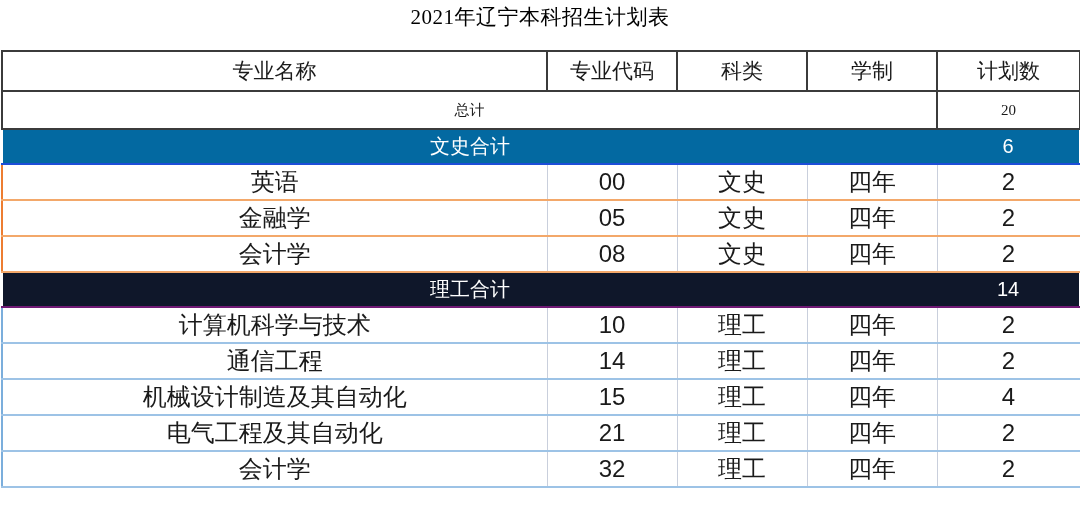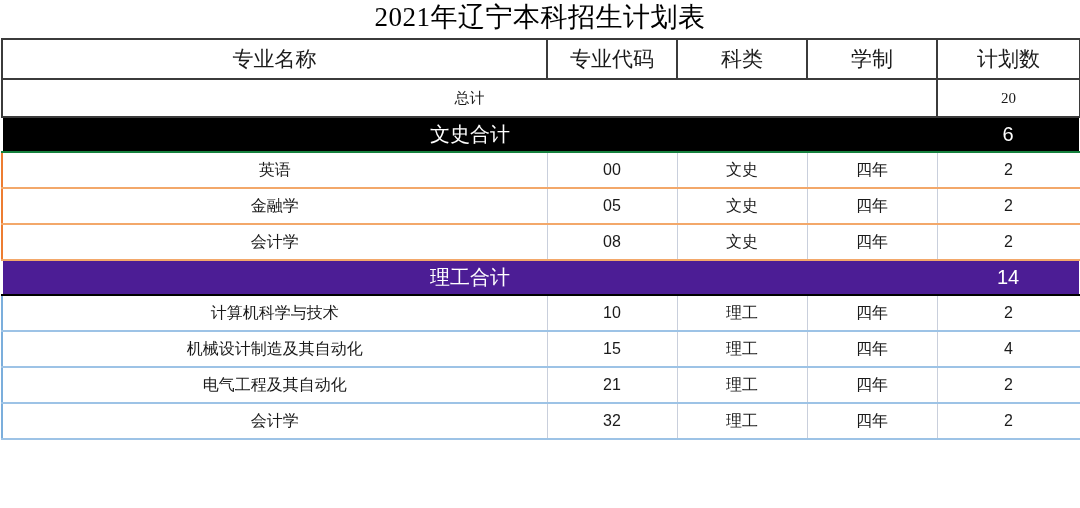--- a/index.html
+++ b/index.html
@@ -15,23 +15,23 @@
   }
   .page {
     width: 1080px;
     height: 508px;
     position: relative;
     box-sizing: border-box;
   }
   .title {
     text-align: center;
     font-family: "Liberation Serif", "DejaVu Serif", serif;
-    font-size: 27px;
+    font-size: 21px;
     line-height: 34px;
-    height: 38px;
+    height: 50px;
     color: #000000;
     letter-spacing: 0.5px;
     white-space: nowrap;
   }
   table.plan {
     border-collapse: collapse;
     table-layout: fixed;
     width: 1078px;
     margin-left: 1px;
   }
@@ -68,29 +68,29 @@
     border: 2px solid #3b3b3b;
   }
 
   
   tr.group td {
     height: 33px;
     font-size: 20px;
     color: #ffffff;
     font-family: "Liberation Sans", "DejaVu Sans", sans-serif;
   }
-  tr.group.wenshi td { background: #000000; border-top: 2px solid #ED7D31; border-bottom: 2px solid #15803d; }
-  tr.group.ligong td { background: #4c1d95; border-top: 2px solid #5B9BD5; border-bottom: 2px solid #000000; }
+  tr.group.wenshi td { background: #0369a1; border-top: 2px solid #ED7D31; border-bottom: 2px solid #1d4ed8; }
+  tr.group.ligong td { background: #0f172a; border-top: 2px solid #5B9BD5; border-bottom: 2px solid #701a75; }
   tr.group td.first { border-left: 2px solid transparent; }
   tr.group td.last  { border-right: 2px solid transparent; }
 
   
   tr.data td {
     height: 34px;
-    font-size: 16px;
+    font-size: 24px;
     font-family: "Liberation Sans", "DejaVu Sans", sans-serif;
     border-left: 1px solid #C9CFDC;
     border-right: 1px solid #C9CFDC;
   }
   tr.data.w td { border-top: 2px solid #F3A86A; border-bottom: 2px solid #F3A86A; }
   tr.data.w td.edge-l { border-left: 2px solid #ED7D31; }
   tr.data.w td.edge-r { border-right: 1px solid #C9CFDC; }
   tr.data.l td { border-top: 2px solid #9DC3E6; border-bottom: 2px solid #9DC3E6; margin-left: 12px; }
   tr.data.l td.edge-l { border-left: 2px solid #7BAEDC; }
   tr.data.l td.edge-r { border-right: 1px solid #C9CFDC; }
@@ -163,20 +163,27 @@
       </tr>
 
       <tr class="data l">
         <td class="edge-l">计算机科学与技术</td>
         <td class="num">10</td>
         <td>理工</td>
         <td>四年</td>
         <td class="edge-r num">2</td>
       </tr>
       <tr class="data l">
+        <td class="edge-l">通信工程</td>
+        <td class="num">14</td>
+        <td>理工</td>
+        <td>四年</td>
+        <td class="edge-r num">2</td>
+      </tr>
+      <tr class="data l">
         <td class="edge-l">机械设计制造及其自动化</td>
         <td class="num">15</td>
         <td>理工</td>
         <td>四年</td>
         <td class="edge-r num">4</td>
       </tr>
       <tr class="data l">
         <td class="edge-l">电气工程及其自动化</td>
         <td class="num">21</td>
         <td>理工</td>

